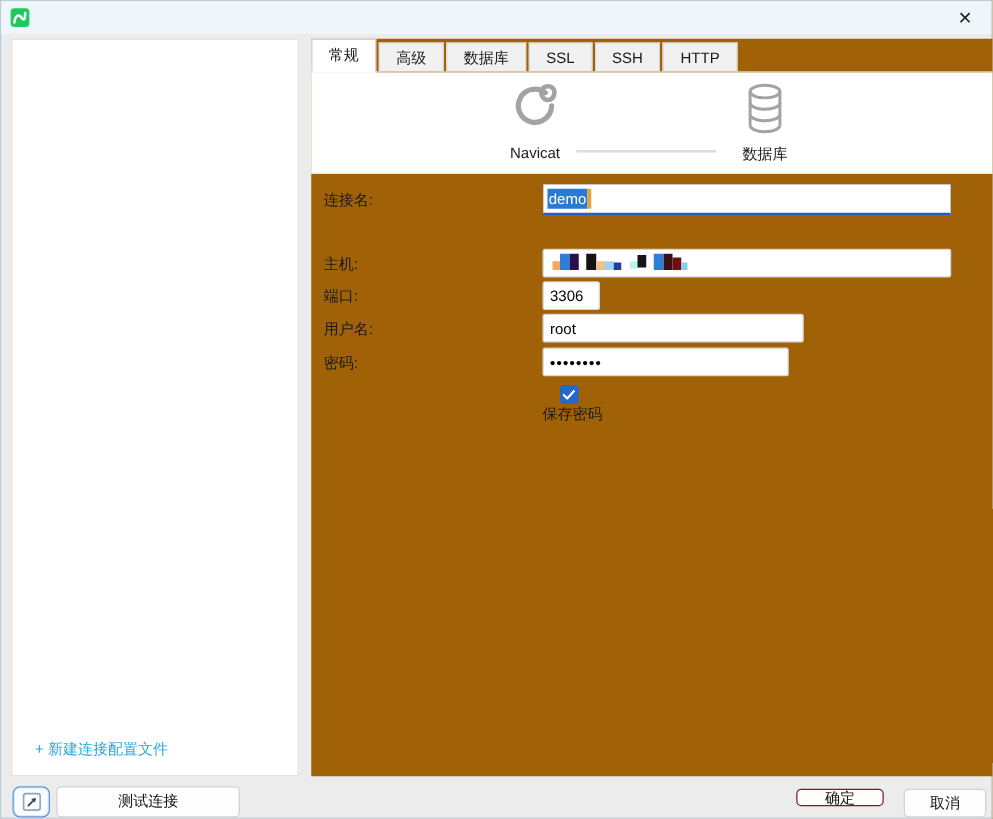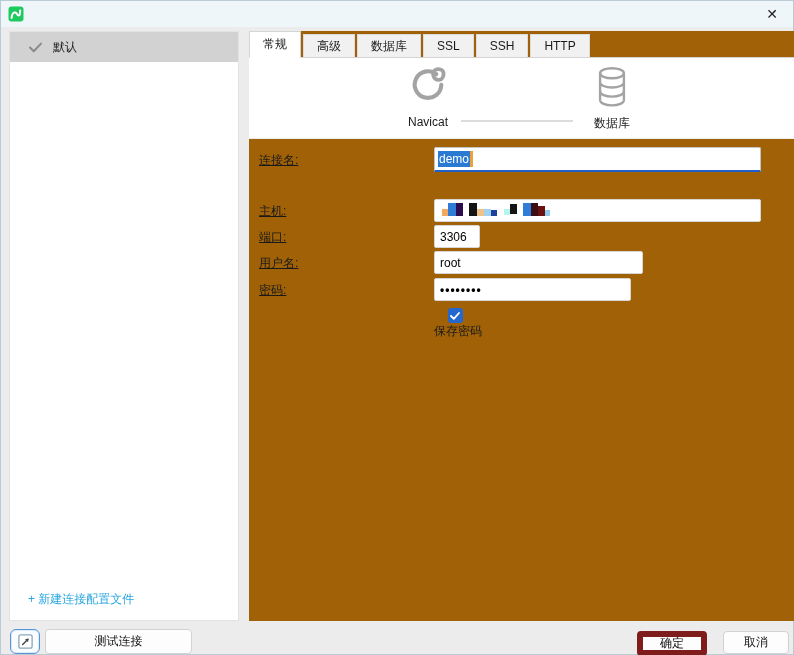--- a/index.html
+++ b/index.html
@@ -34,21 +34,21 @@
                 margin-bottom:-1px; z-index:2; }
 
   .header-band { position:absolute; left:0; top:27px; right:0; height:81px; background:#fff;
                  border-bottom:1px solid #ececec;padding-left:23px; }
   .hb-block { position:absolute; width:70px; text-align:center; top:7px; }
   .hb-navicat { left:144px; } .hb-db { left:328px; }
   .hb-label { margin-top:3px; color:#1a1a1a; }
   .connector { position:absolute; left:212px; top:62px; width:112px; height:2px; background:#dcdcdc; }
 
   
-  .flabel { position:absolute; left:10px; color:#1a1a1a;text-decoration:underline; }
+  .flabel { position:absolute; left:10px; color:#1a1a1a; }
   .finput { position:absolute; background:#fff; border:1px solid #d6d6d6; border-radius:2px;
             font-family:"Liberation Sans","DejaVu Sans",sans-serif; font-size:12px; padding:0 5px; height:23px; }
 
   .conn-input { left:185px; top:116px; width:327px; height:25px; border:1px solid #c4c4c4;
                 border-bottom:2px solid #1f5fc9; border-radius:2px 2px 0 0; display:flex; align-items:center;
                 padding:0 3px; background:#fff; position:absolute; }
   .sel-text { background:#2a7ad4; color:#fff; padding:1px 1px; }
   .caret { width:3px; height:16px; background:#e9a23b; margin-left:0px; }
 
   .host-input { left:185px; top:168px; width:327px; display:flex; align-items:flex-start;
@@ -64,45 +64,37 @@
   .checkbox { width:15px; height:15px; background:#2468cd; border-radius:3px; display:flex;
               align-items:center; justify-content:center; margin-right:6px; }
 
   
   .icon-btn { position:absolute; left:9px; top:628px; width:30px; height:25px; background:#fafdff;
               border:1px solid #5a94d8; border-radius:6px; box-shadow:0 0 0 1px #d9eaf8 inset;
               display:flex; align-items:center; justify-content:center; }
   .btn { position:absolute; background:#fdfdfd; border:1px solid #d2d2d2; border-radius:4px;
          display:flex; align-items:center; justify-content:center; font-size:12px; color:#111; cursor:default; }
   .test-btn { left:44px; top:628px; width:147px; height:25px; }
-  .ok-btn { left:636px; top:630px; width:70px; height:25px; border:6px solid #7f1d1d; }
+  .ok-btn { left:636px; top:630px; width:70px; height:14px; border:1px solid #7f1d1d; }
   .cancel-btn { left:722px; top:630px; width:66px; height:23px; }
 </style>
 </head>
 <body>
 
 <div class="window">
 
   <div class="titlebar">
     <svg class="app-icon" viewBox="0 0 16 16">
       <rect x="0.5" y="0.5" width="15" height="15" rx="3" fill="#1ec95e"></rect>
       <path d="M3.6 12 C4 6.5 7 4.8 9 8 C10 9.8 11.6 10.4 11.8 8 L12.2 4.4" fill="none" stroke="#fff" stroke-width="2" stroke-linecap="round"></path>
     </svg>
     <div class="close-btn">✕</div>
   </div>
 
   <div class="sidebar">
-    <div class="profile-row">
-      <span class="chk">
-        <svg width="13" height="11" viewBox="0 0 13 11">
-            <polyline points="1,5.5 4.7,9.2 12,1.6" fill="none" stroke="#8a8a8a" stroke-width="2" stroke-linecap="round" stroke-linejoin="round"></polyline>
-          </svg>
-      </span>
-      <span>默认</span>
-    </div>
     <div class="new-profile-link">+ 新建连接配置文件</div>
   </div>
 
   <div class="right-panel">
 
     <div class="tab-strip">
         <div class="tab active">常规</div>
         <div class="tab">高级</div>
         <div class="tab">数据库</div>
         <div class="tab">SSL</div>

